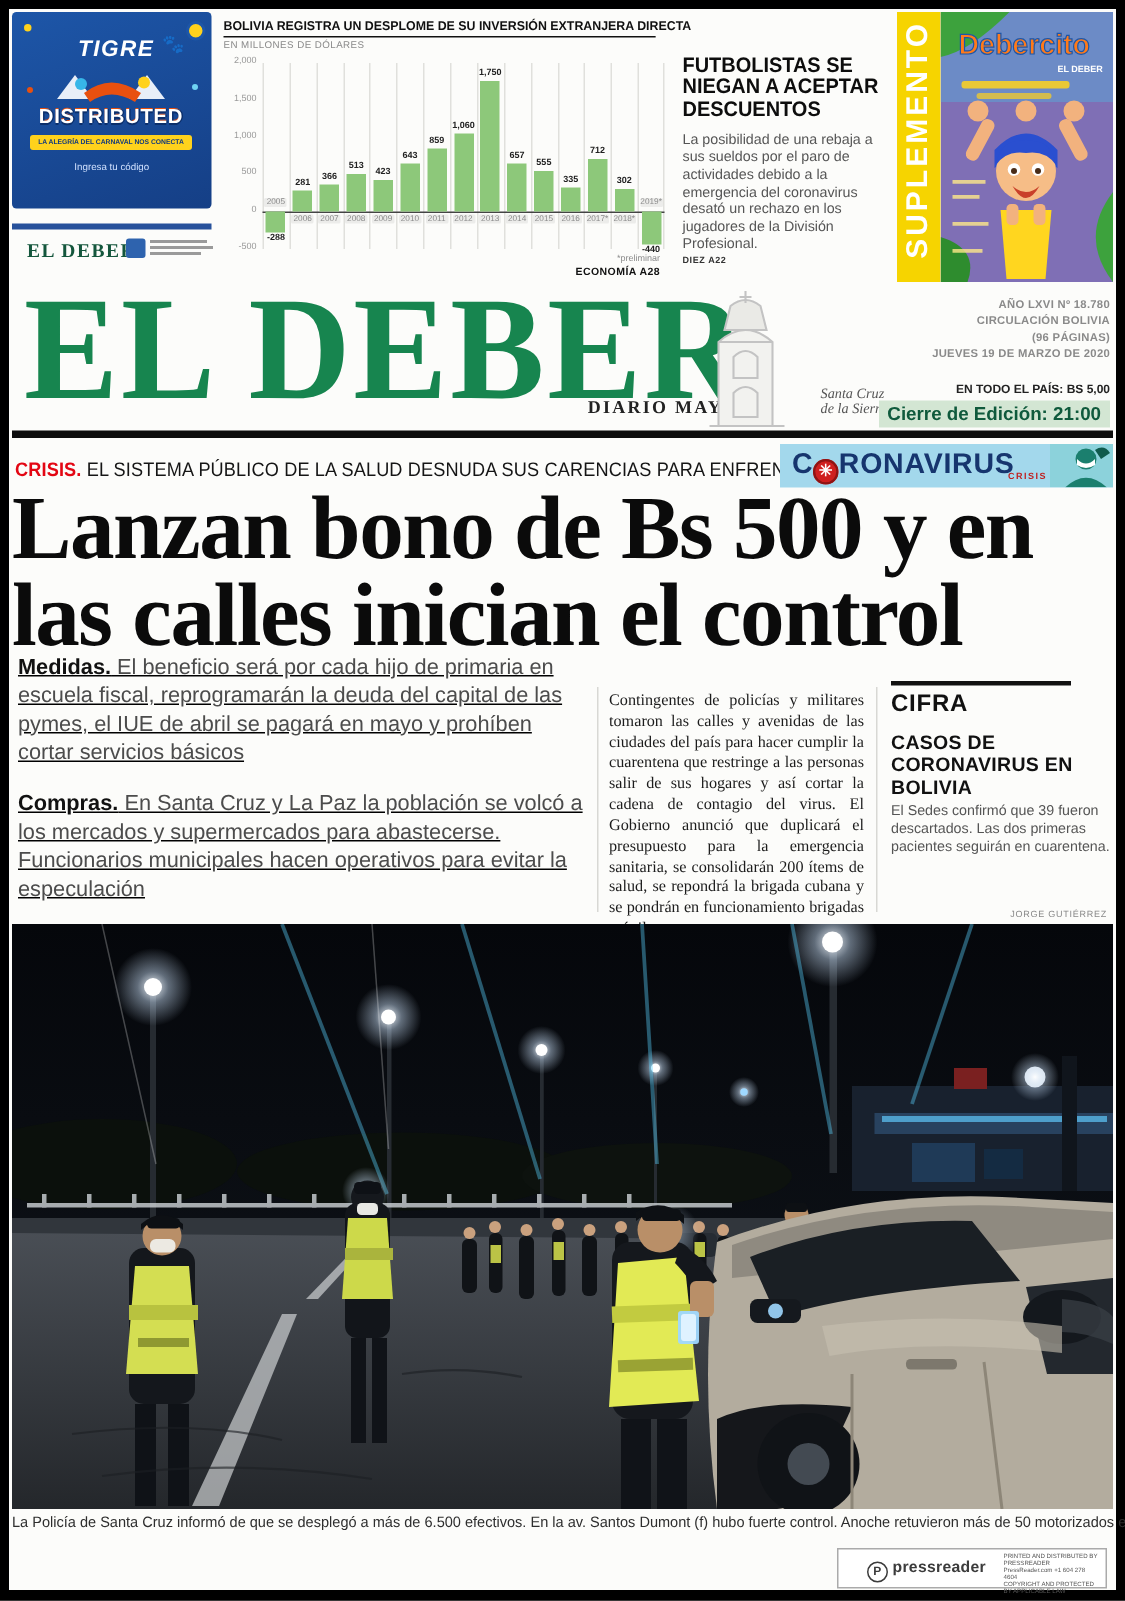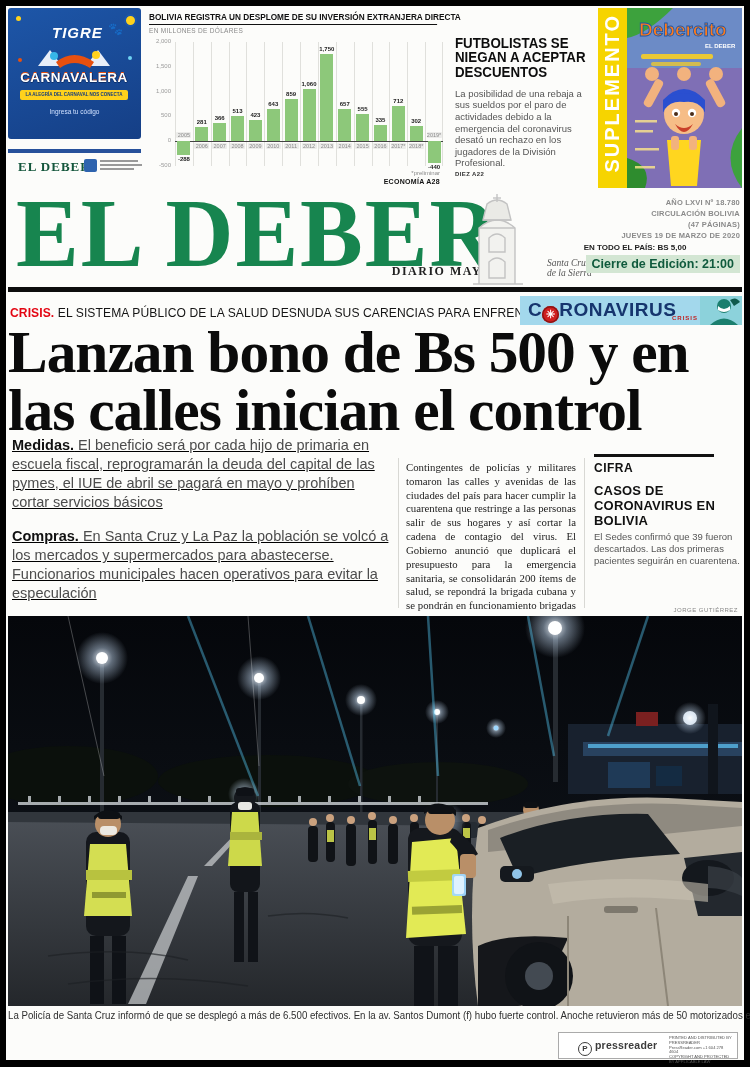--- a/index.html
+++ b/index.html
@@ -60,21 +60,21 @@
 
   
   #wordmark{left:10px;top:178px;font-family:"Liberation Serif",serif;font-weight:bold;font-size:98px;
         color:#17854f;letter-spacing:2px;line-height:1;transform:scaleX(.96);transform-origin:left;}
   #diario{left:285px;top:258px;width:212px;text-align:right;font-family:"Liberation Serif",serif;
         font-weight:bold;font-size:12px;color:#222;letter-spacing:1.5px;}
   #church{left:443px;top:188px;}
   #city{left:541px;top:252px;font-family:"Liberation Serif",serif;font-style:italic;font-size:9.5px;color:#555;line-height:1.1;}
   #edition{right:4px;top:192px;width:210px;text-align:right;}
   #edition .l{font-size:7.5px;color:#8a8a8a;font-weight:bold;line-height:1.45;letter-spacing:.2px;}
-  #edition .price{font-size:8px;color:#222;font-weight:bold;margin-top:1px;text-align:center;}
+  #edition .price{font-size:8px;color:#222;font-weight:bold;margin-top:13px;}
   #edition .closing{display:inline-block;margin-top:3px;background:#d3e6d3;color:#0f5a3c;
         font-weight:800;font-size:12.5px;padding:2px 6px;}
 
   #masthead-rule{left:2px;top:281px;width:734px;height:5px;background:#0d0d0d;}
 
   
   #kicker{left:4px;top:293px;width:510px;font-size:13px;transform:scaleX(.93);transform-origin:left;white-space:nowrap;
         color:#151515;letter-spacing:.1px;line-height:27px;}
   #kicker .red{color:#e30613;font-weight:bold;}
   #covid-badge{left:514px;top:290px;width:222px;height:29px;background:#a3d8ec;overflow:hidden;}
@@ -92,21 +92,21 @@
   #deck{left:6px;top:430px;width:380px;text-decoration:underline;}
   .deck-item{font-size:14.5px;line-height:1.3;color:#4c4c4c;margin-bottom:16px;}
   .deck-item b{color:#111;}
   #col-rule-1{left:392px;top:452px;width:1px;height:150px;background:#d8d8d4;}
   #lede{left:400px;top:455px;width:170px;font-family:"Liberation Serif",serif;font-size:10.8px;line-height:1.28;
         color:#1c1c1c;text-align:justify;}
   #lede .ref{font-size:6.5px;font-weight:bold;font-family:"Liberation Sans",sans-serif;color:#333;}
   #col-rule-2{left:578px;top:452px;width:1px;height:150px;background:#d8d8d4;}
   #cifra{left:588px;top:448px;width:148px;}
   #cifra .rule{width:120px;height:3px;background:#111;}
-  #cifra .lab{font-weight:800;font-size:12px;color:#111;margin-top:4px;letter-spacing:.5px;}
+  #cifra .lab{font-weight:800;font-size:16px;color:#111;margin-top:4px;letter-spacing:.5px;}
   #cifra .num{font-family:"Liberation Serif",serif;font-size:56px;color:#222;line-height:1;margin-top:8px;}
   #cifra .ttl{font-size:13px;font-weight:800;color:#111;margin-top:8px;letter-spacing:.2px;}
   #cifra .txt{font-size:9.5px;color:#555;line-height:1.25;margin-top:3px;}
 
   
   #photo-credit{right:6px;top:601px;font-size:6px;color:#888;letter-spacing:.5px;}
   #photo{left:2px;top:610px;width:734px;height:390px;background:#0a0d11;}
   #caption{left:2px;top:1004px;width:734px;font-size:10px;color:#2e2e2e;transform:scaleX(.97);transform-origin:left;white-space:nowrap;}
 
   
@@ -130,21 +130,21 @@
     <div class="confetti" style="left:120px;top:48px;width:4px;height:4px;background:#6fd3f2;"></div>
     <span class="brand">TIGRE</span>
     <span class="paw">🐾</span>
     <svg class="mask" viewBox="0 0 84 26">
       <polygon points="6,20 18,4 30,20" fill="#e8eef8"></polygon>
       <polygon points="54,20 66,4 78,20" fill="#e8eef8"></polygon>
       <path d="M24 16 Q42 2 62 16 L58 22 Q42 12 28 22 Z" fill="#e8500f"></path>
       <circle cx="22" cy="10" r="4" fill="#37b6e8"></circle>
       <circle cx="64" cy="9" r="4" fill="#ffd21c"></circle>
     </svg>
-    <div class="carnaval">CARNAVALERA</div>
+    <div class="carnaval">DISTRIBUTED</div>
     <div class="strip">LA ALEGRÍA DEL CARNAVAL NOS CONECTA</div>
     <div class="cta">Ingresa tu código</div>
   </div>
 
   <div class="abs" id="mini-bar"></div>
   <div class="abs" id="mini-deber">EL DEBER</div>
   <div class="abs" id="mini-cert">
     <div class="sq"></div>
     <div class="ln" style="top:2px;width:38px;"></div>
     <div class="ln" style="top:6px;width:42px;"></div>
@@ -293,21 +293,21 @@
       <line x1="34" y1="26" x2="62" y2="26"></line>
     </g>
   </svg>
   <div class="abs" id="city">
     <div>Santa Cruz</div>
     <div>de la Sierra</div>
   </div>
   <div class="abs" id="edition">
     <div class="l">AÑO LXVI Nº 18.780</div>
     <div class="l">CIRCULACIÓN BOLIVIA</div>
-    <div class="l">(47 PÁGINAS)</div>
+    <div class="l">(96 PÁGINAS)</div>
     <div class="l">JUEVES 19 DE MARZO DE 2020</div>
     <div class="price">EN TODO EL PAÍS: BS 5,00</div>
     <div><span class="closing">Cierre de Edición: 21:00</span></div>
   </div>
   <div class="abs" id="masthead-rule"></div>
 
   <div class="abs" id="kicker">
     <span class="red">CRISIS.</span><span> EL SISTEMA PÚBLICO DE LA SALUD DESNUDA SUS CARENCIAS PARA ENFRENTAR EL VIRUS</span>
   </div>
   <div class="abs" id="covid-badge">

